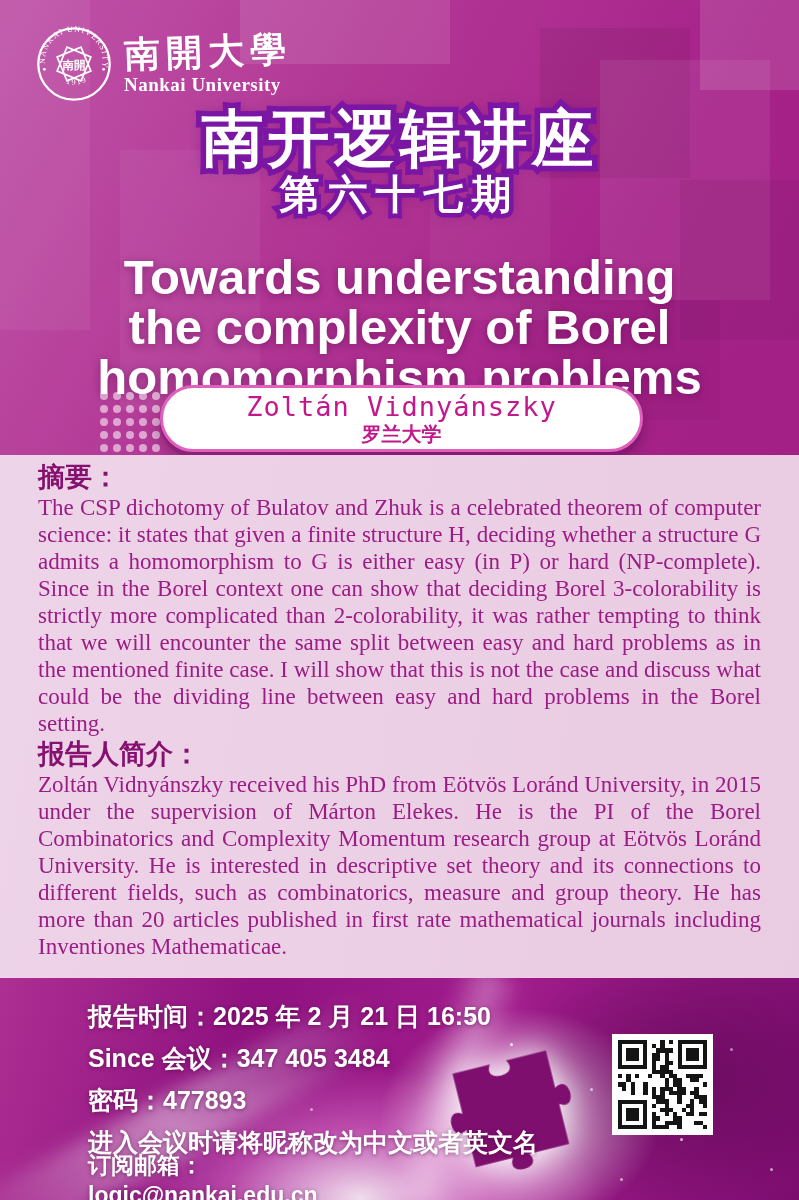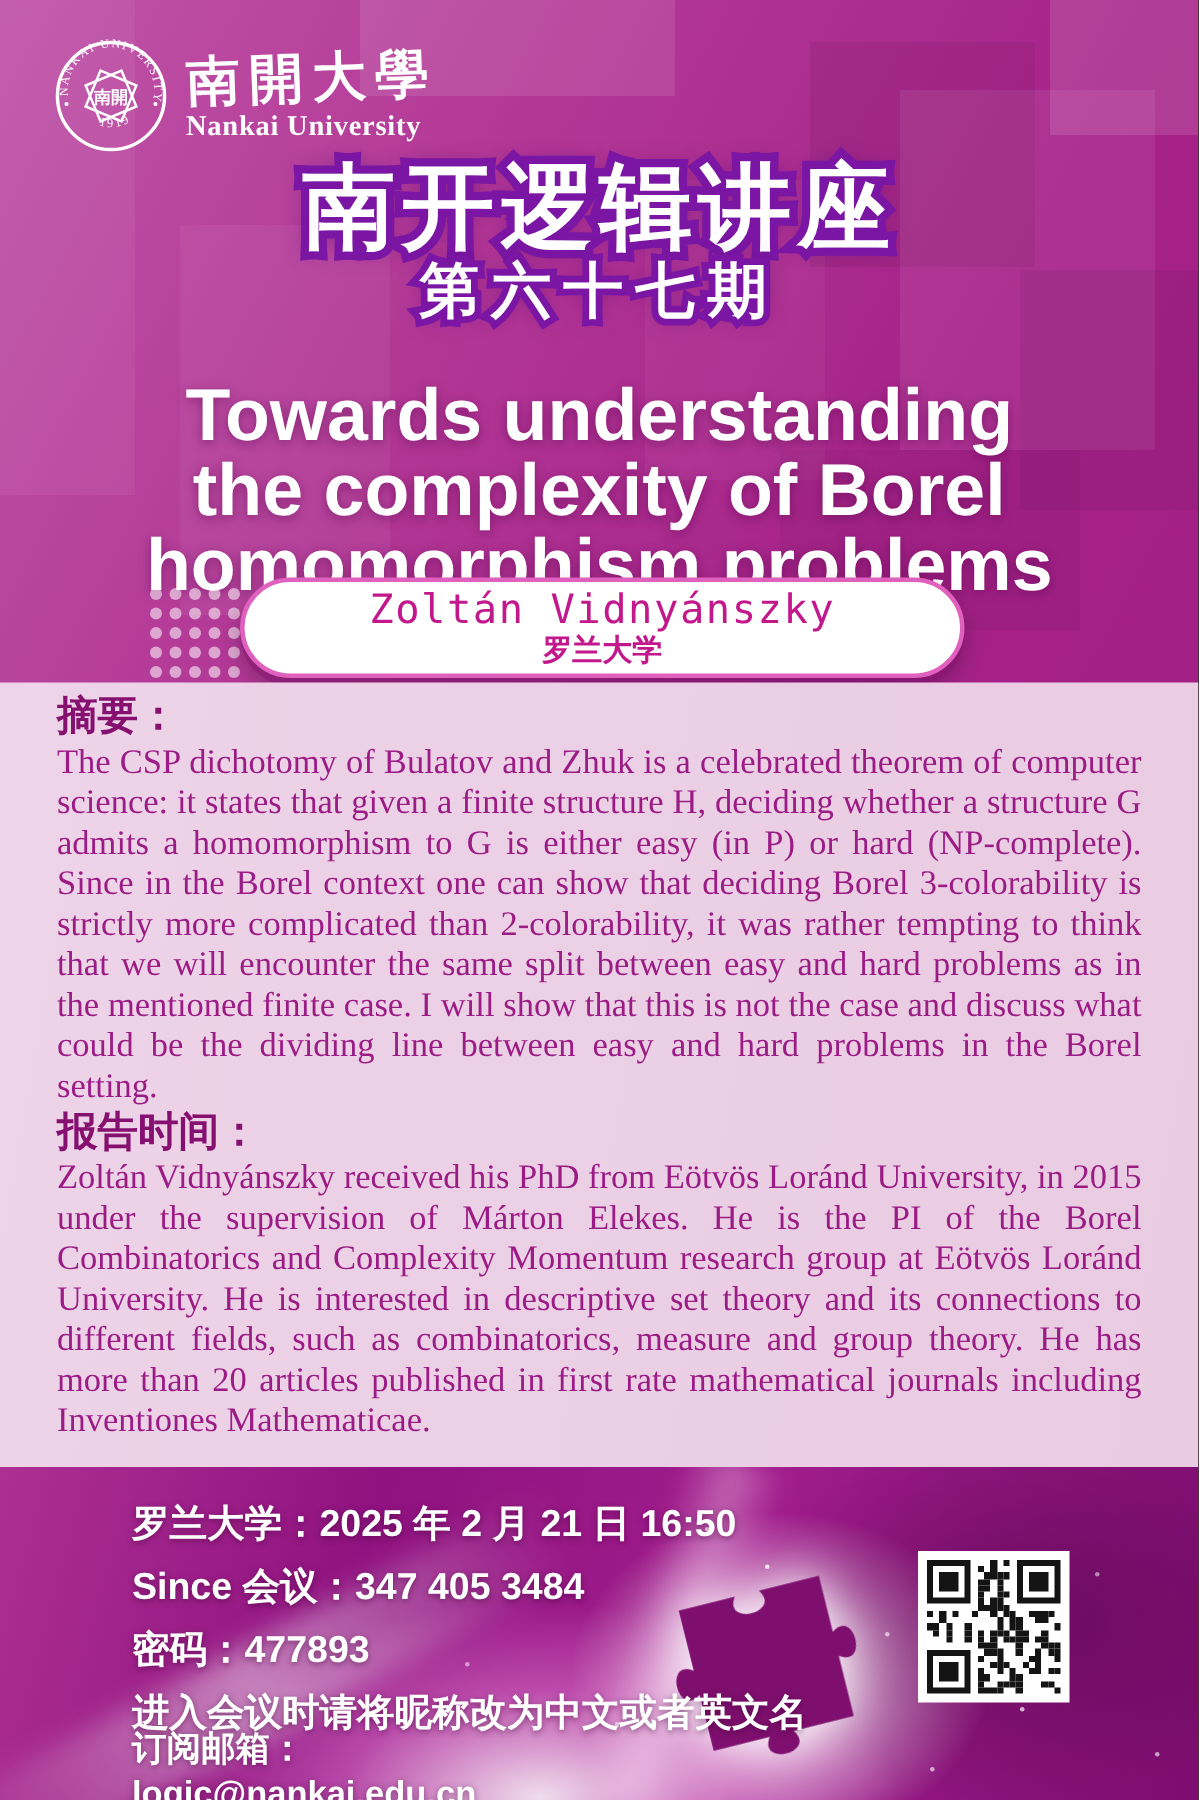--- a/index.html
+++ b/index.html
@@ -179,38 +179,38 @@
     </div>
 
   <div class="pill">
     <div class="speaker-name">Zoltán Vidnyánszky</div>
     <div class="speaker-aff">罗兰大学</div>
   </div>
 
   <div class="body-section">
     <div class="sec-heading">摘要：</div>
     <p class="sec-text">The CSP dichotomy of Bulatov and Zhuk is a celebrated theorem of computer science: it states that given a finite structure H, deciding whether a structure G admits a homomorphism to G is either easy (in P) or hard (NP-complete). Since in the Borel context one can show that deciding Borel 3-colorability is strictly more complicated than 2-colorability, it was rather tempting to think that we will encounter the same split between easy and hard problems as in the mentioned finite case. I will show that this is not the case and discuss what could be the dividing line between easy and hard problems in the Borel setting.</p>
-    <div class="sec-heading">报告时间：</div>
+    <div class="sec-heading">报告人简介：</div>
     <p class="sec-text">Zoltán Vidnyánszky received his PhD from Eötvös Loránd University, in 2015 under the supervision of Márton Elekes. He is the PI of the Borel Combinatorics and Complexity Momentum research group at Eötvös Loránd University. He is interested in descriptive set theory and its connections to different fields, such as combinatorics, measure and group theory. He has more than 20 articles published in first rate mathematical journals including Inventiones Mathematicae.</p>
   </div>
 
   <div class="bottom">
     <div class="glow-center"></div>
     <div class="glow-puzzle"></div>
     <div class="dark-blob"></div>
     <div class="streak1"></div>
     <div class="streak2"></div>
     <div class="stars"></div>
 
     <svg class="puzzle" viewBox="0 0 120 120">
       <path d="M25 20 h28 c-9 13 21 13 12 0 h30 v28 c13 -9 13 21 0 12 v30 h-30 c9 13 -21 13 -12 0 h-28 v-28 c-13 9 -13 -21 0 -12 z" fill="#7e0f6e"></path>
     </svg>
 
     <div class="details">
-      <div><span>罗兰大学：</span><span>2025 年 2 月 21 日 16:50</span></div>
+      <div><span>报告时间：</span><span>2025 年 2 月 21 日 16:50</span></div>
       <div><span>Since 会议：</span><span>347 405 3484</span></div>
       <div><span>密码：</span><span>477893</span></div>
       <div>进入会议时请将昵称改为中文或者英文名</div>
     </div>
 
     <div class="subscribe">
       <div>订阅邮箱：</div>
       <div>logic@nankai.edu.cn</div>
     </div>
 

